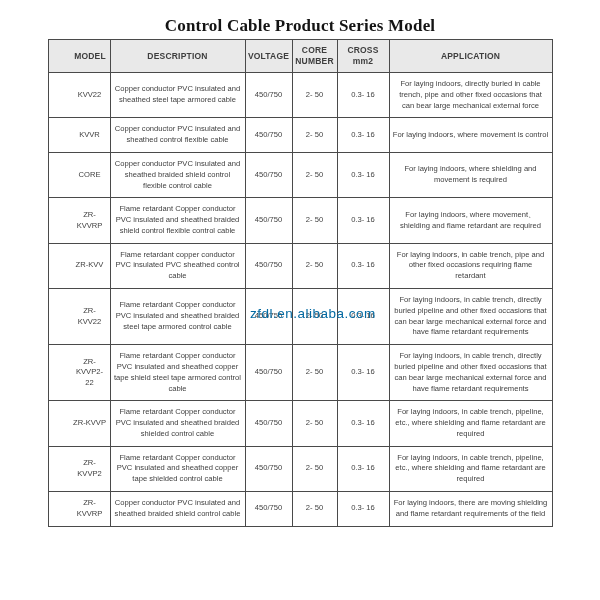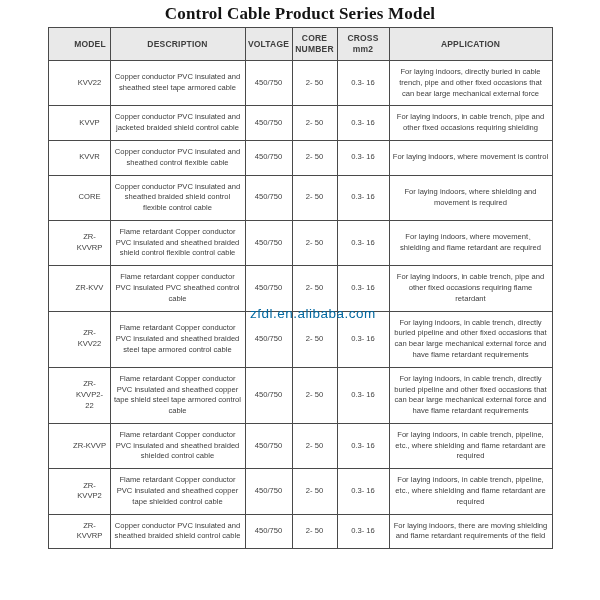--- a/index.html
+++ b/index.html
@@ -11,21 +11,21 @@
     font-family: "Liberation Sans", sans-serif;
     position: relative;
     overflow: hidden;
   }
   .title {
     text-align: center;
     font-family: "Liberation Serif", serif;
     font-size: 17px;
     font-weight: 600;
     color: #141414;
-    margin: 4px 0 3px 0;
+    margin: 16px 0 3px 0;
     letter-spacing: 0.2px;
   }
   table.product-table {
     border-collapse: collapse;
     table-layout: fixed;
     width: 505px;
     margin: 0 auto;
   }
   th, td {
     border: 1px solid #4a4a4a;
@@ -83,28 +83,20 @@
       </tr>
   </thead>
   <tbody id="table-body">
       <tr>
         <td class="col-model">KVV22</td>
         <td class="col-description">Copper conductor PVC insulated and sheathed steel tape armored cable</td>
         <td class="col-voltage">450/750</td>
         <td class="col-core_number">2- 50</td>
         <td class="col-cross">0.3- 16</td>
         <td class="col-application">For laying indoors, directly buried in cable trench, pipe and other fixed occasions that can bear large mechanical external force</td>
-      </tr>
-      <tr>
-        <td class="col-model">KVVP</td>
-        <td class="col-description">Copper conductor PVC insulated and jacketed braided shield control cable</td>
-        <td class="col-voltage">450/750</td>
-        <td class="col-core_number">2- 50</td>
-        <td class="col-cross">0.3- 16</td>
-        <td class="col-application">For laying indoors, in cable trench, pipe and other fixed occasions requiring shielding</td>
       </tr>
       <tr>
         <td class="col-model">KVVR</td>
         <td class="col-description">Copper conductor PVC insulated and sheathed control flexible cable</td>
         <td class="col-voltage">450/750</td>
         <td class="col-core_number">2- 50</td>
         <td class="col-cross">0.3- 16</td>
         <td class="col-application">For laying indoors, where movement is control</td>
       </tr>
       <tr>

